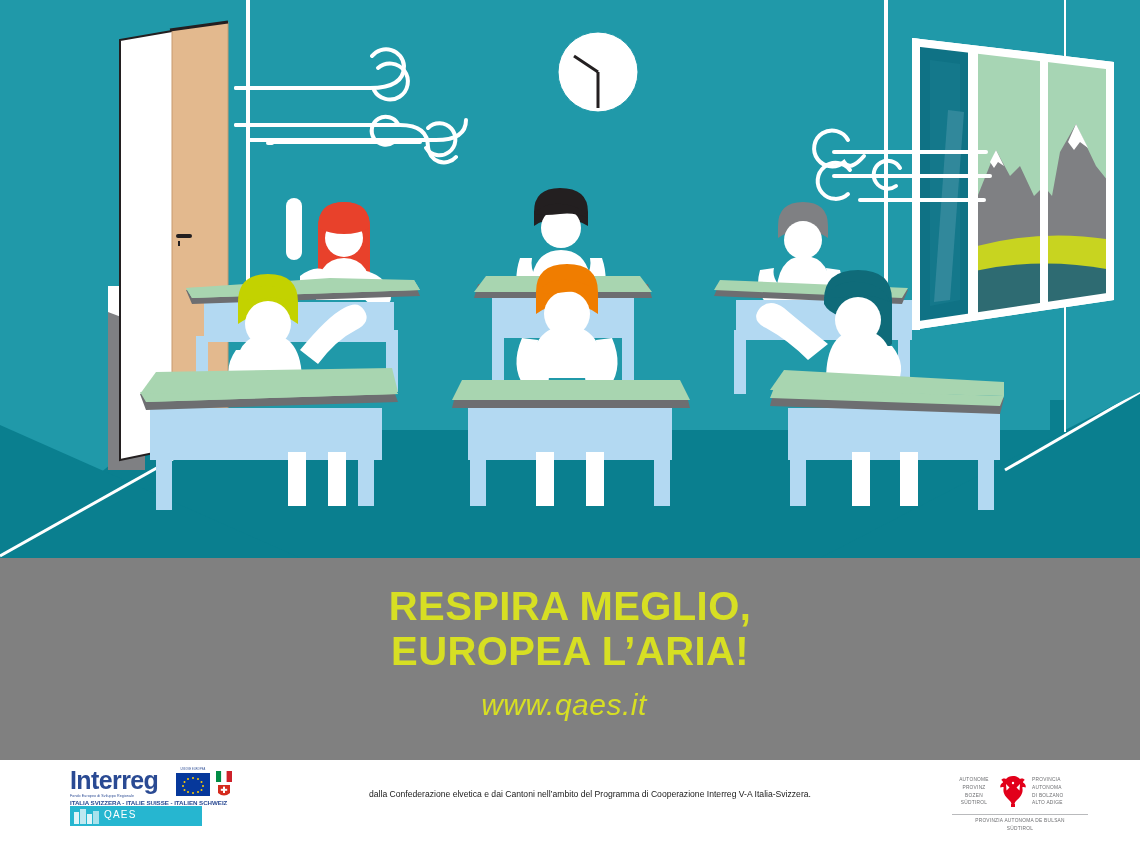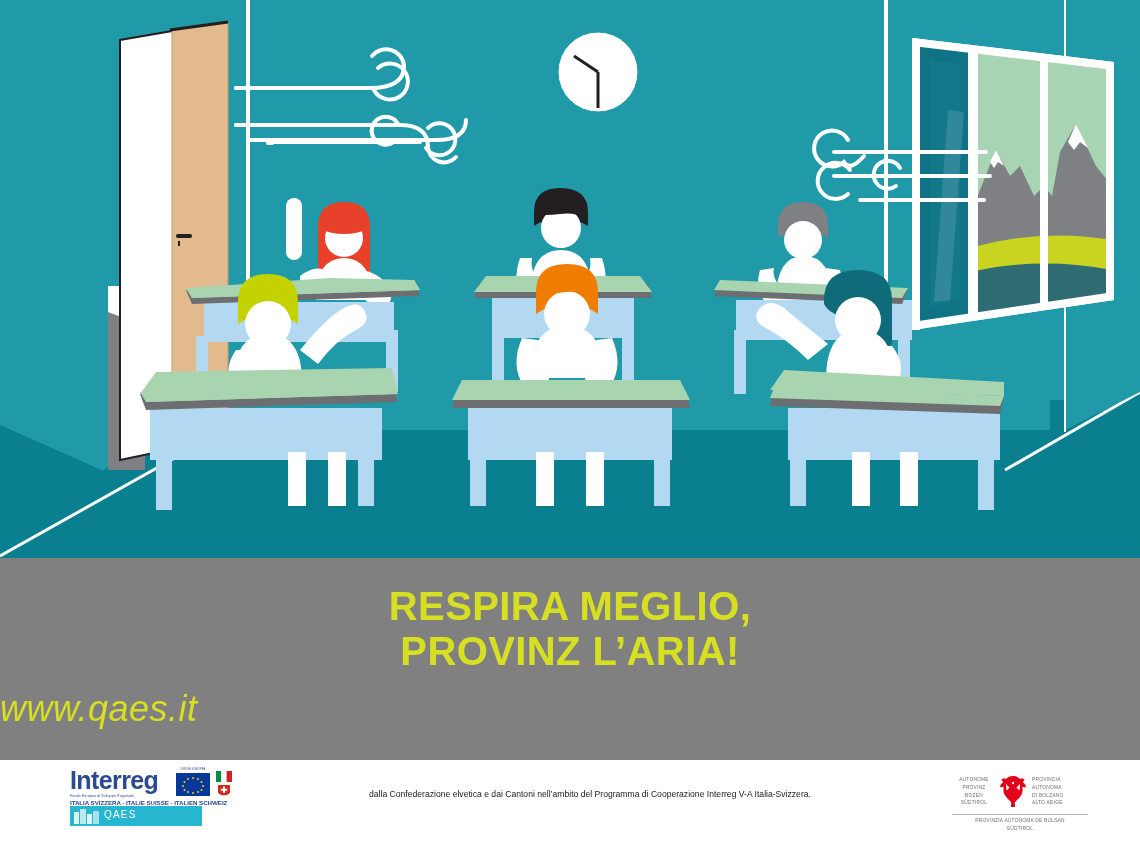--- a/index.html
+++ b/index.html
@@ -8,22 +8,22 @@
 
   
   #scene{position:absolute;left:0;top:0;width:1140px;height:558px;overflow:hidden;background:#2099a9;}
   #scene svg{display:block;}
 
   
   #band{position:absolute;left:0;top:558px;width:1140px;height:202px;background:#808080;overflow:hidden;}
   #slogan{position:absolute;left:0;top:26px;width:1140px;text-align:center;color:#d7df23;
           font-size:40px;font-weight:bold;line-height:1.12;letter-spacing:.4px;}
   #slogan .l{display:block;}
-  #url{position:absolute;left:0;top:130px;width:1128px;color:#d7df23;
-       font-size:36px;font-style:italic;letter-spacing:.5px;}
+  #url{position:absolute;left:0;top:130px;width:1128px;text-align:center;color:#d7df23;
+       font-size:30px;font-style:italic;letter-spacing:.5px;}
 
   
   #footer{position:absolute;left:0;top:760px;width:1140px;height:94px;background:#ffffff;}
 
   .interreg-block{position:absolute;left:70px;top:8px;width:160px;}
   .ir-word{font-size:25px;font-weight:bold;color:#2a4a93;letter-spacing:-.6px;line-height:1;}
   .ir-sub1{font-size:3.6px;color:#2a4a93;letter-spacing:.1px;margin-top:1px;}
   .ir-sub2{font-size:6.2px;font-weight:bold;color:#2a4a93;letter-spacing:-.05px;margin-top:1px;white-space:nowrap;}
   .eu-flag{position:absolute;left:176px;top:13px;width:34px;height:23px;background:#06389b;overflow:hidden;}
   .eu-stars{position:absolute;left:0;top:0;width:34px;height:23px;}
@@ -260,21 +260,21 @@
         <polygon points="774,388 1004,396 1000,406 770,398" fill="#a8d5b0"></polygon>
         <polygon points="784,370 1004,382 1004,396 770,390" fill="#a8d5b0"></polygon>
       </g>
 
     </svg>
   </div>
 
   <div id="band">
     <div id="slogan">
       <span class="l">RESPIRA MEGLIO,</span>
-      <span class="l">PROVINZ L’ARIA!</span>
+      <span class="l">EUROPEA L’ARIA!</span>
     </div>
     <div id="url">www.qaes.it</div>
   </div>
 
   <div id="footer">
 
     <div class="interreg-block">
       <div class="ir-word">Interreg</div>
       <div class="ir-sub1">Fondo Europeo di Sviluppo Regionale</div>
       <div class="ir-sub2">ITALIA SVIZZERA - ITALIE SUISSE - ITALIEN SCHWEIZ</div>

